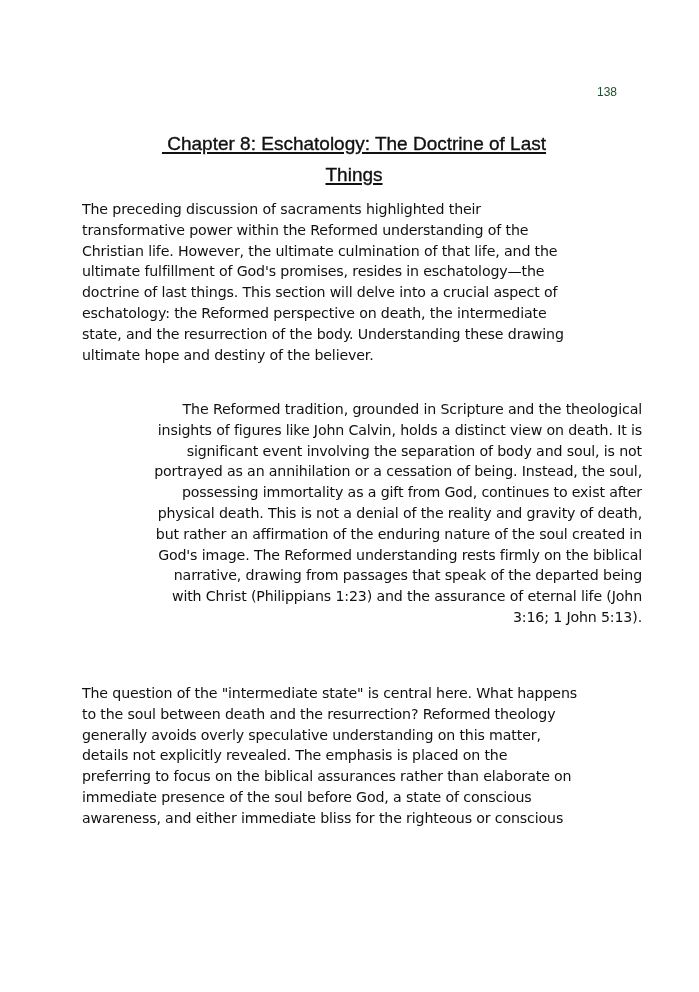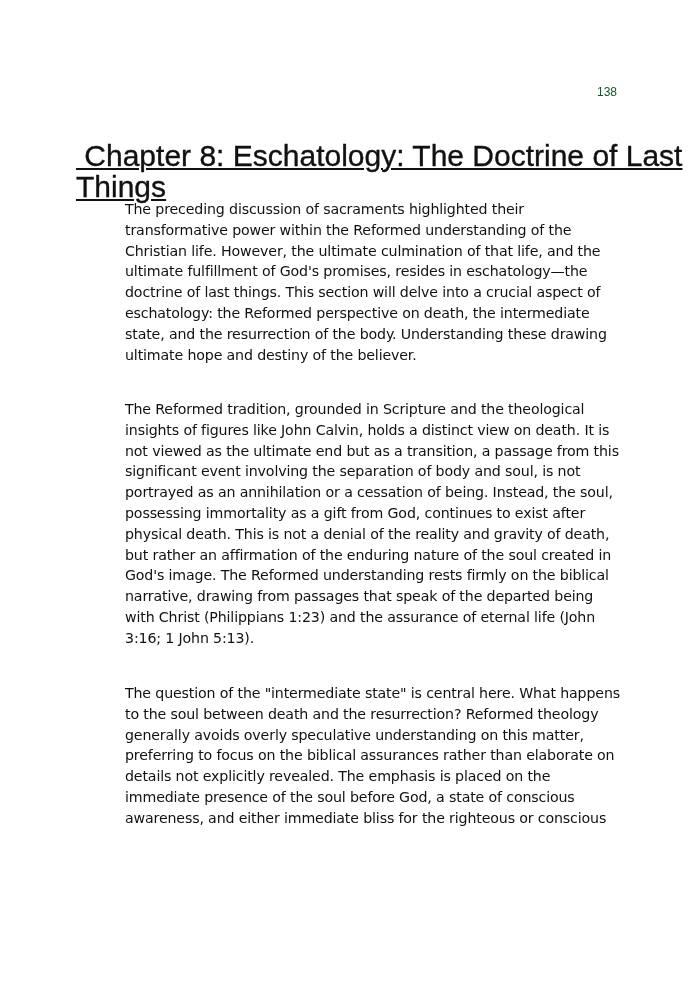--- a/index.html
+++ b/index.html
@@ -20,53 +20,52 @@
       right: 82px;
       font-family: "Liberation Sans", sans-serif;
       font-size: 12px;
       color: #14532d;
     }
     .chapter-title {
       position: absolute;
       top: 124px;
       left: 60px;
       width: 580px;
-      text-align: left;
+      text-align: center;
       font-family: "Liberation Sans", sans-serif;
-      font-size: 30px;
+      font-size: 19px;
       line-height: 31px;
       color: #111111;
-      margin: 16px;
+      margin: 4px;
       font-weight: normal;
       -webkit-text-stroke: 0.35px #111111;
     }
     .chapter-title span {
       display: block;
       text-decoration: underline;
       text-underline-offset: 2px;
       text-decoration-thickness: 1.5px;
       white-space: pre;
     }
     .body-text {
       position: absolute;
       left: 82px;
       width: 560px;
       font-family: "DejaVu Sans", sans-serif;
       font-size: 14.2px;
       line-height: 20.8px;
       color: #111111;
       letter-spacing: -0.15px;
-      margin-left: 43px;
     }
     .body-text .line {
       display: block;
       white-space: nowrap;
     }
     #para-1 { top: 199px; }
-    #para-2 { top: 399px; }
+    #para-2 { top: 399px; text-align: right; }
     #para-3 { top: 683px; }
   </style>
 </head>
 <body>
 
 <div>
 
   <div class="page-number">138</div>
 
   <h1 class="chapter-title">
@@ -81,35 +80,34 @@
     <span class="line">ultimate fulfillment of God's promises, resides in eschatology—the</span>
     <span class="line">doctrine of last things. This section will delve into a crucial aspect of</span>
     <span class="line">eschatology: the Reformed perspective on death, the intermediate</span>
     <span class="line">state, and the resurrection of the body. Understanding these drawing</span>
     <span class="line">ultimate hope and destiny of the believer.</span>
   </div>
 
   <div class="body-text" id="para-2">
     <span class="line">The Reformed tradition, grounded in Scripture and the theological</span>
     <span class="line">insights of figures like John Calvin, holds a distinct view on death. It is</span>
-    <span class="line">not viewed as the ultimate end but as a transition, a passage from this</span>
     <span class="line">significant event involving the separation of body and soul, is not</span>
     <span class="line">portrayed as an annihilation or a cessation of being. Instead, the soul,</span>
     <span class="line">possessing immortality as a gift from God, continues to exist after</span>
     <span class="line">physical death. This is not a denial of the reality and gravity of death,</span>
     <span class="line">but rather an affirmation of the enduring nature of the soul created in</span>
     <span class="line">God's image. The Reformed understanding rests firmly on the biblical</span>
     <span class="line">narrative, drawing from passages that speak of the departed being</span>
     <span class="line">with Christ (Philippians 1:23) and the assurance of eternal life (John</span>
     <span class="line">3:16; 1 John 5:13).</span>
   </div>
 
   <div class="body-text" id="para-3">
     <span class="line">The question of the "intermediate state" is central here. What happens</span>
     <span class="line">to the soul between death and the resurrection? Reformed theology</span>
     <span class="line">generally avoids overly speculative understanding on this matter,</span>
+    <span class="line">details not explicitly revealed. The emphasis is placed on the</span>
     <span class="line">preferring to focus on the biblical assurances rather than elaborate on</span>
-    <span class="line">details not explicitly revealed. The emphasis is placed on the</span>
     <span class="line">immediate presence of the soul before God, a state of conscious</span>
     <span class="line">awareness, and either immediate bliss for the righteous or conscious</span>
   </div>
 
 </div>
 
 </body></html>

